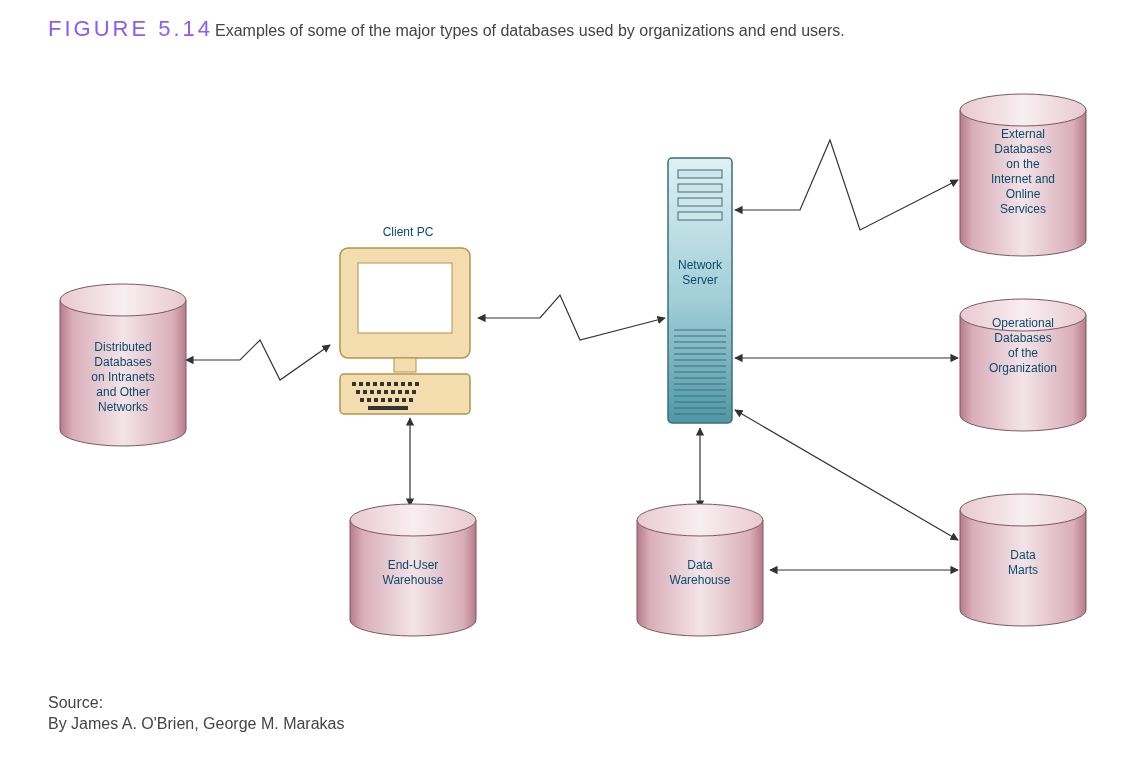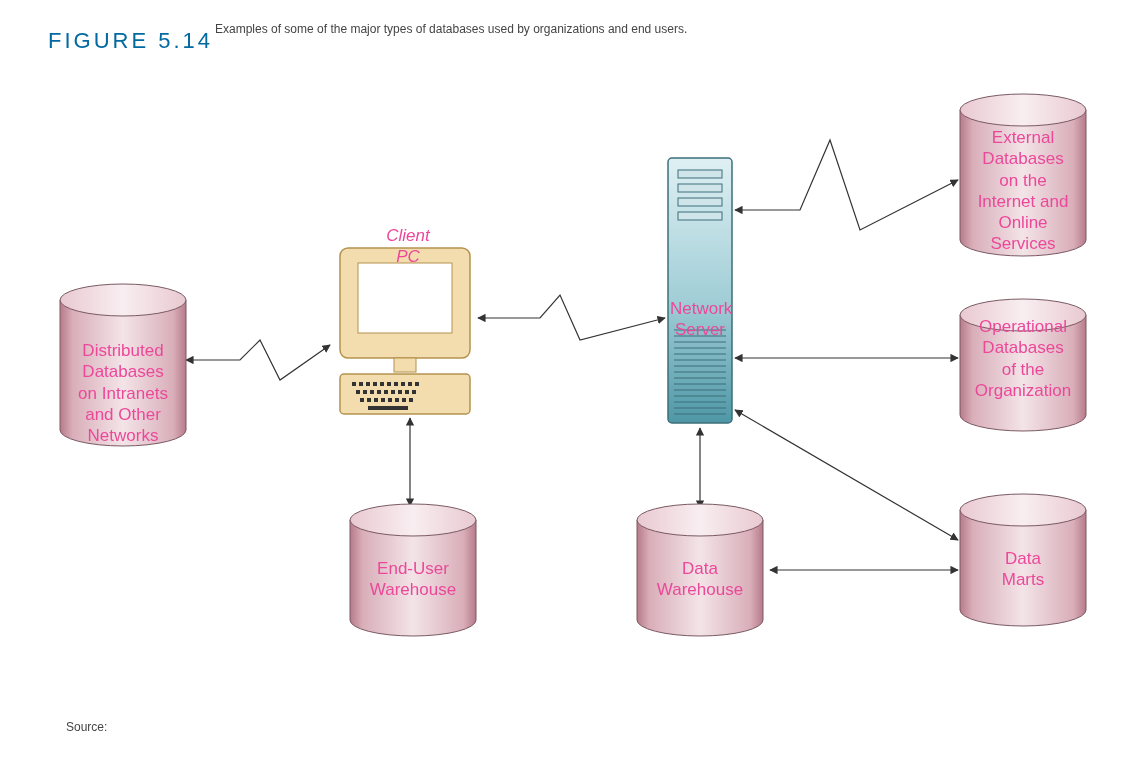--- a/index.html
+++ b/index.html
@@ -1,20 +1,20 @@
 <!DOCTYPE html>
 <html><head>
 <meta charset="utf-8">
 <style>
   html,body{margin:0;padding:0;background:#fff;font-family:Arial,Helvetica,sans-serif;color:#222;}
   .page{position:relative;width:1132px;height:761px;}
-  .figure-number{position:absolute;left:48px;top:28px;font-size:22px;letter-spacing:3px;color:#0369a1;}
-  .figure-caption{position:absolute;left:215px;top:22px;font-size:12px;color:#444;}
-  .label{position:absolute;font-size:17px;color:#ec4899;text-align:center;line-height:1.25;}
-  .source{position:absolute;left:48px;bottom:26px;font-size:12px;line-height:1.35;color:#444;margin-left:18px;}
+  .figure-number{position:absolute;left:48px;top:16px;font-size:22px;letter-spacing:3px;color:#8b5cf6;}
+  .figure-caption{position:absolute;left:215px;top:22px;font-size:16px;color:#444;}
+  .label{position:absolute;font-size:12px;color:#0c4a6e;text-align:center;line-height:1.25;}
+  .source{position:absolute;left:48px;bottom:26px;font-size:16px;line-height:1.35;color:#444;}
   svg{position:absolute;left:0;top:0;}
 </style>
 </head>
 <body>
 
 <div class="page">
 
   <div class="figure-number">FIGURE 5.14</div>
   <div class="figure-caption">Examples of some of the major types of databases used by organizations and end users.</div>
 
@@ -158,22 +158,22 @@
         <line x1="674" y1="384" x2="726" y2="384"></line>
         <line x1="674" y1="390" x2="726" y2="390"></line>
         <line x1="674" y1="396" x2="726" y2="396"></line>
         <line x1="674" y1="402" x2="726" y2="402"></line>
         <line x1="674" y1="408" x2="726" y2="408"></line>
         <line x1="674" y1="414" x2="726" y2="414"></line>
       </g>
     </g>
   </svg>
 
-  <div class="label" style="left:373px;top:225px;width:70px;font-style:italic;">Client PC</div>
-  <div class="label" style="left:670px;top:258px;width:60px;margin-top:40px;">Network Server</div>
+  <div class="label" style="left:373px;top:225px;width:70px;">Client PC</div>
+  <div class="label" style="left:670px;top:258px;width:60px;">Network Server</div>
 
   <div class="label" style="left:63px;top:340px;width:120px;white-space:pre-line;">Distributed
 Databases
 on Intranets
 and Other
 Networks</div>
   <div class="label" style="left:353px;top:558px;width:120px;white-space:pre-line;">End-User
 Warehouse</div>
   <div class="label" style="left:640px;top:558px;width:120px;white-space:pre-line;">Data
 Warehouse</div>
@@ -185,15 +185,16 @@
 Services</div>
   <div class="label" style="left:963px;top:316px;width:120px;white-space:pre-line;">Operational
 Databases
 of the
 Organization</div>
   <div class="label" style="left:963px;top:548px;width:120px;white-space:pre-line;">Data
 Marts</div>
 
   <div class="source">
     <div>Source:</div>
+    <div>By James A. O'Brien, George M. Marakas</div>
   </div>
 
 </div>
 
 </body></html>

